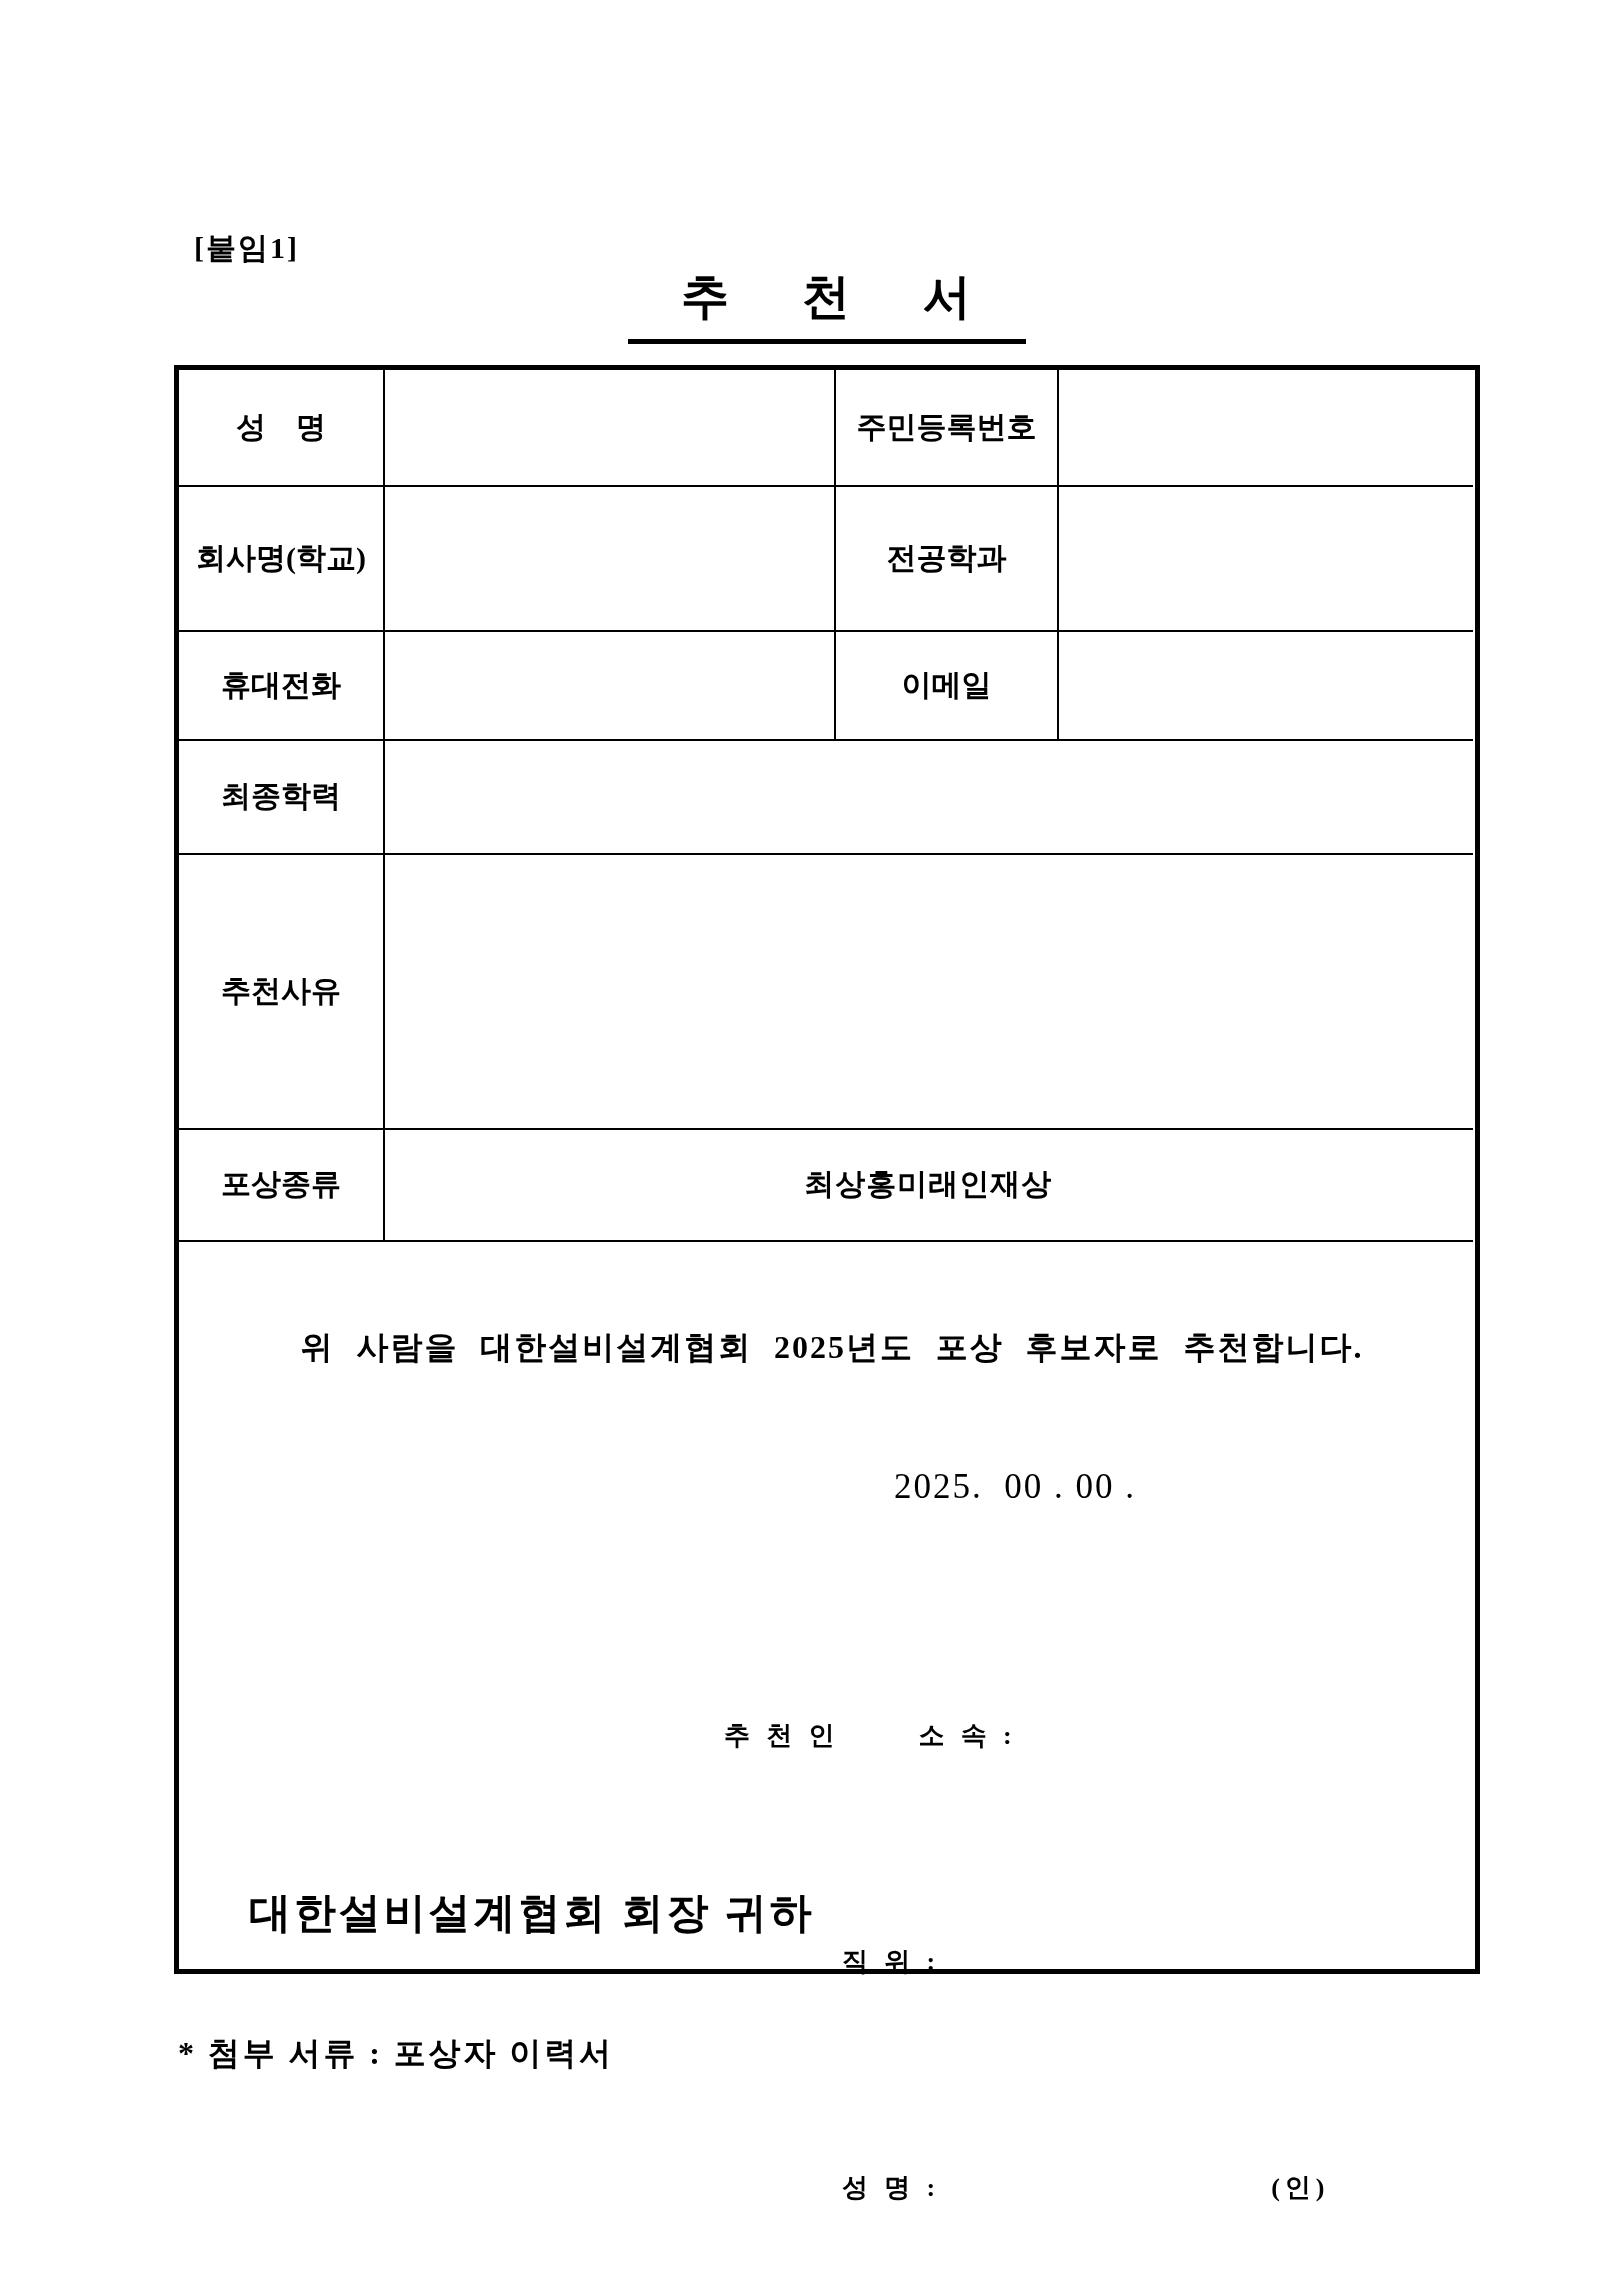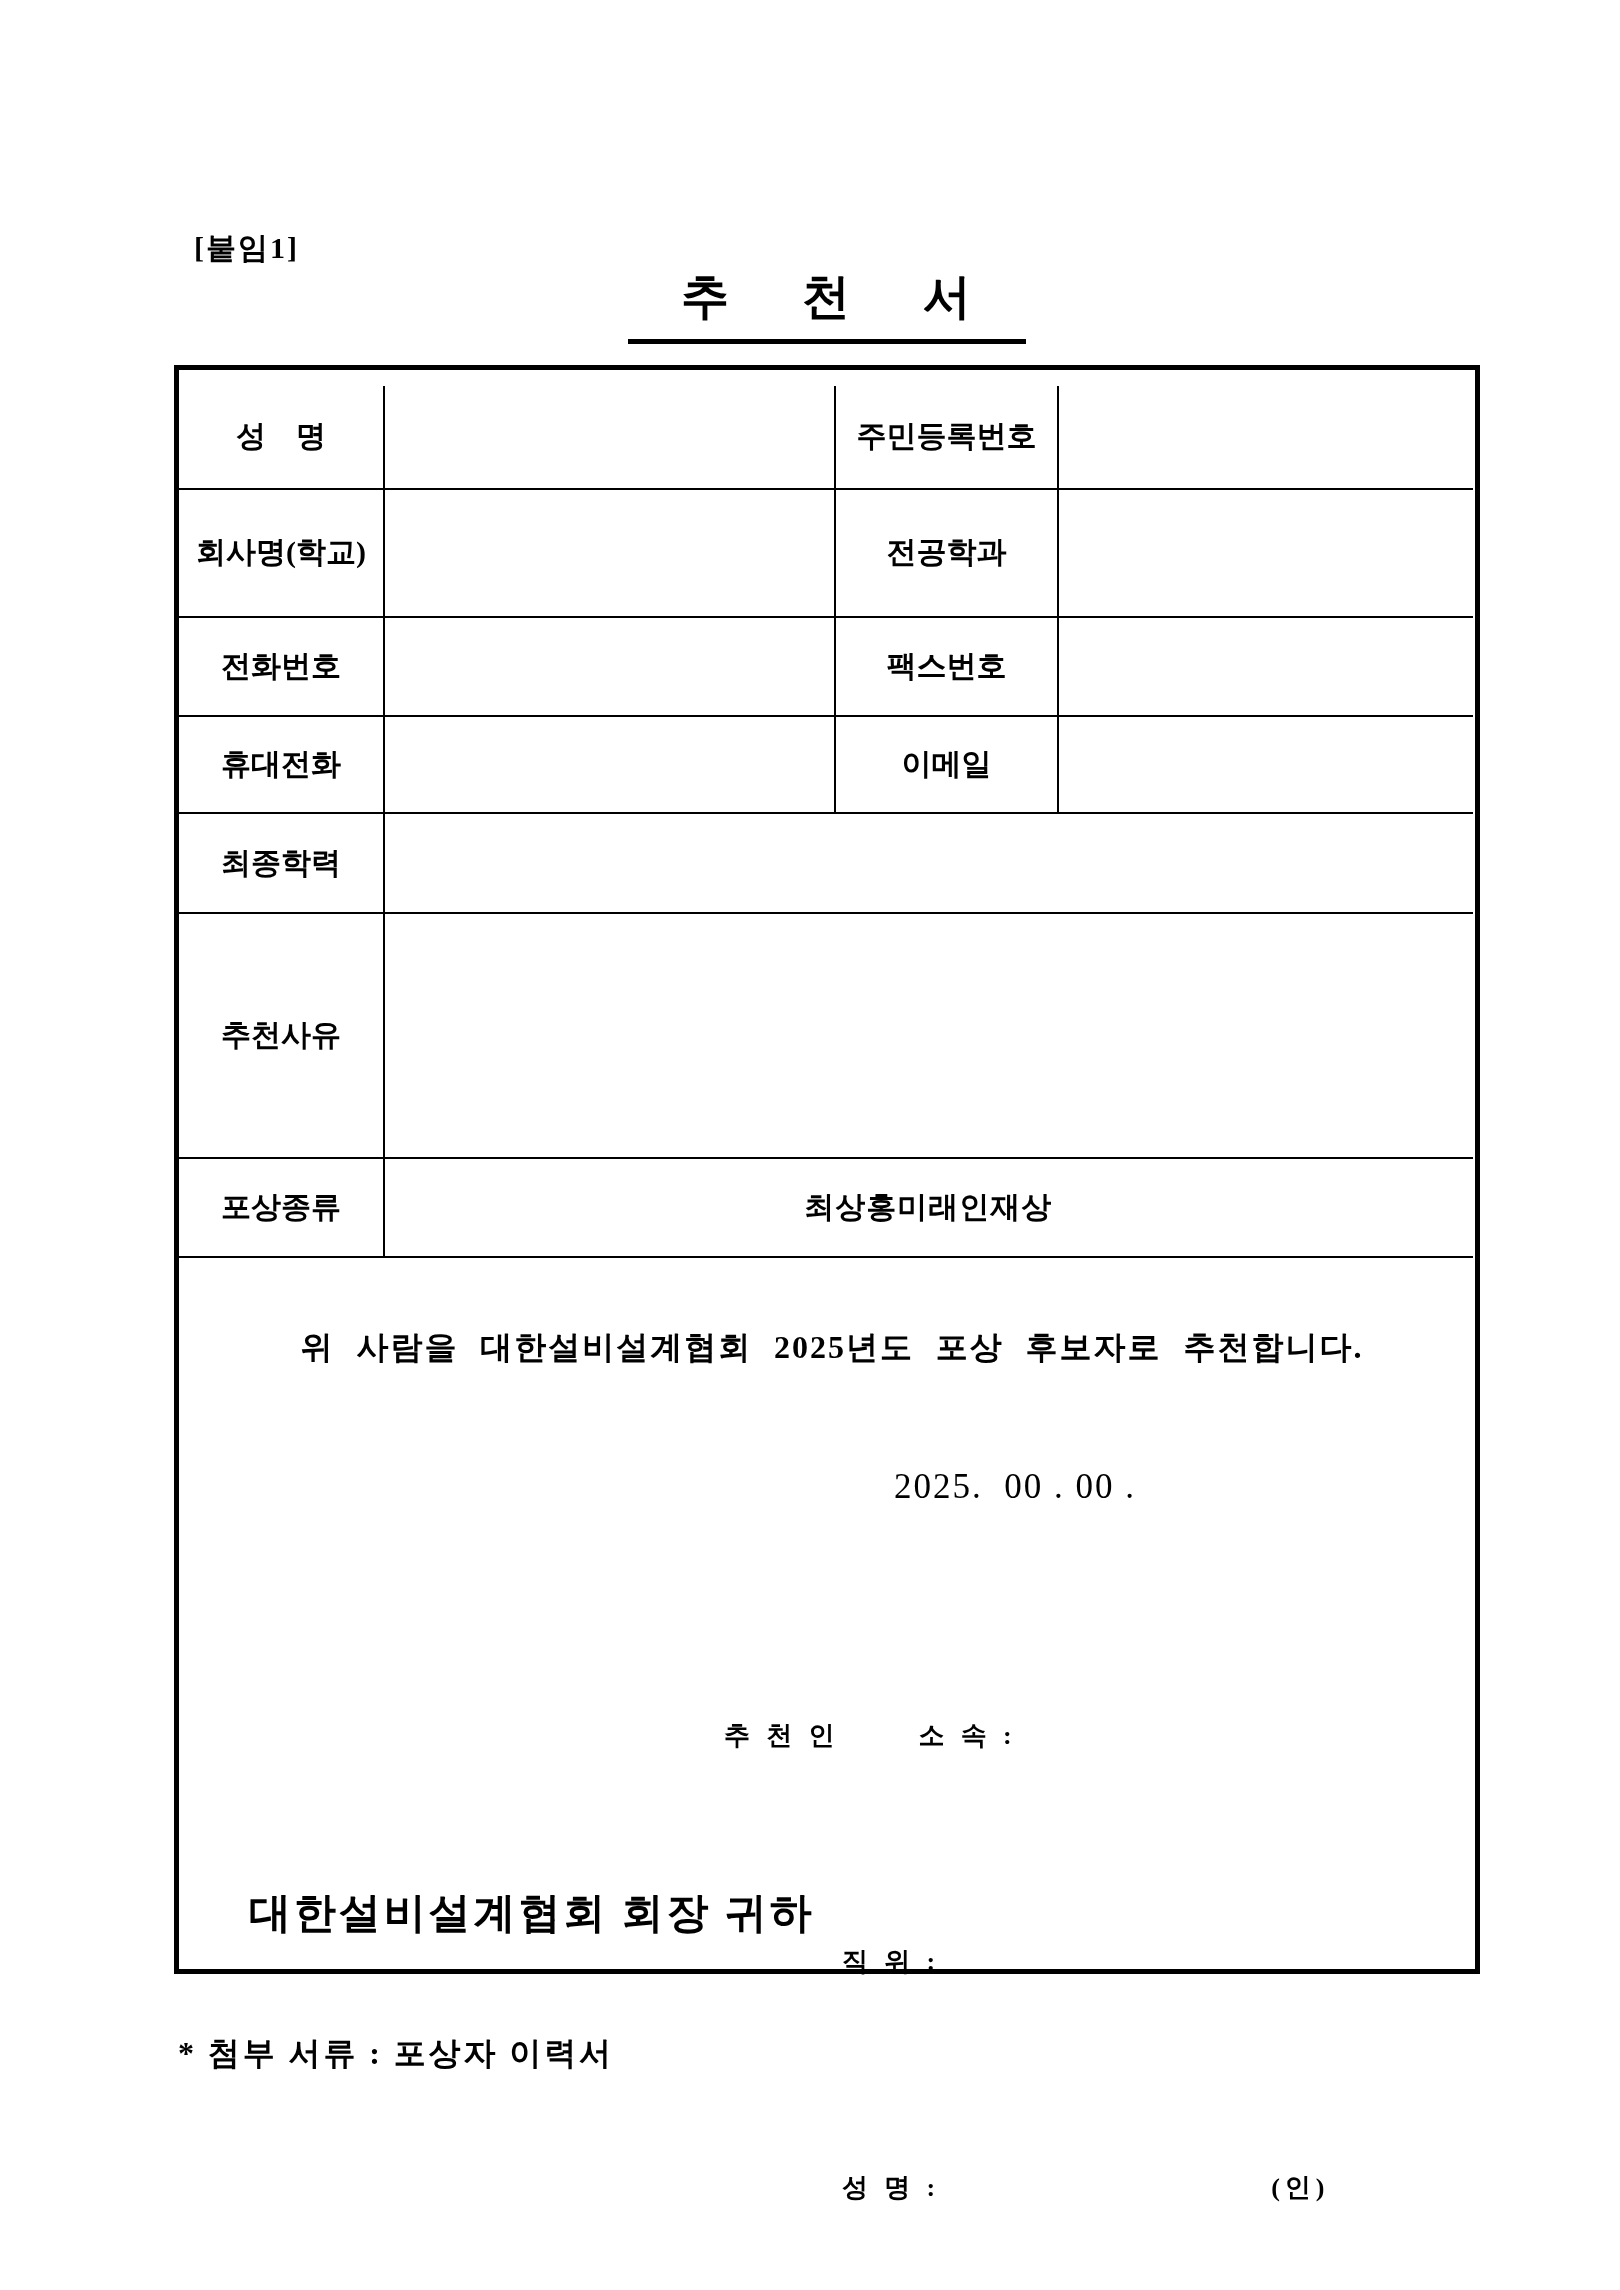--- a/index.html
+++ b/index.html
@@ -54,21 +54,20 @@
     border: 5.9px solid #000000;
     background: #ffffff;
   }
   table.grid {
     position: absolute;
     left: 0; top: 0;
     width: 1294px;
     height: 872px;
     border-collapse: collapse;
     table-layout: fixed;
-    margin-top: 16px;
   }
   table.grid td {
     border: 2px solid #000000;
     font-size: 30px;
     font-weight: bold;
     text-align: center;
     vertical-align: middle;
     white-space: pre;
     overflow: hidden;
   }
@@ -161,26 +160,20 @@
         <td class="value-cell"></td>
         <td>주민등록번호</td>
         <td class="value-cell edge-r"></td>
       </tr>
       <tr style="height:119px">
         <td class="edge-l">회사명(학교)</td>
         <td class="value-cell"></td>
         <td>전공학과</td>
         <td class="value-cell edge-r"></td>
       </tr>
-      <tr style="height:91px">
-        <td class="edge-l">전화번호</td>
-        <td class="value-cell"></td>
-        <td>팩스번호</td>
-        <td class="value-cell edge-r"></td>
-      </tr>
       <tr style="height:90px">
         <td class="edge-l">휴대전화</td>
         <td class="value-cell"></td>
         <td>이메일</td>
         <td class="value-cell edge-r"></td>
       </tr>
       <tr style="height:93px">
         <td class="edge-l">최종학력</td>
         <td class="value-cell edge-r" colspan="3"></td>
       </tr>

